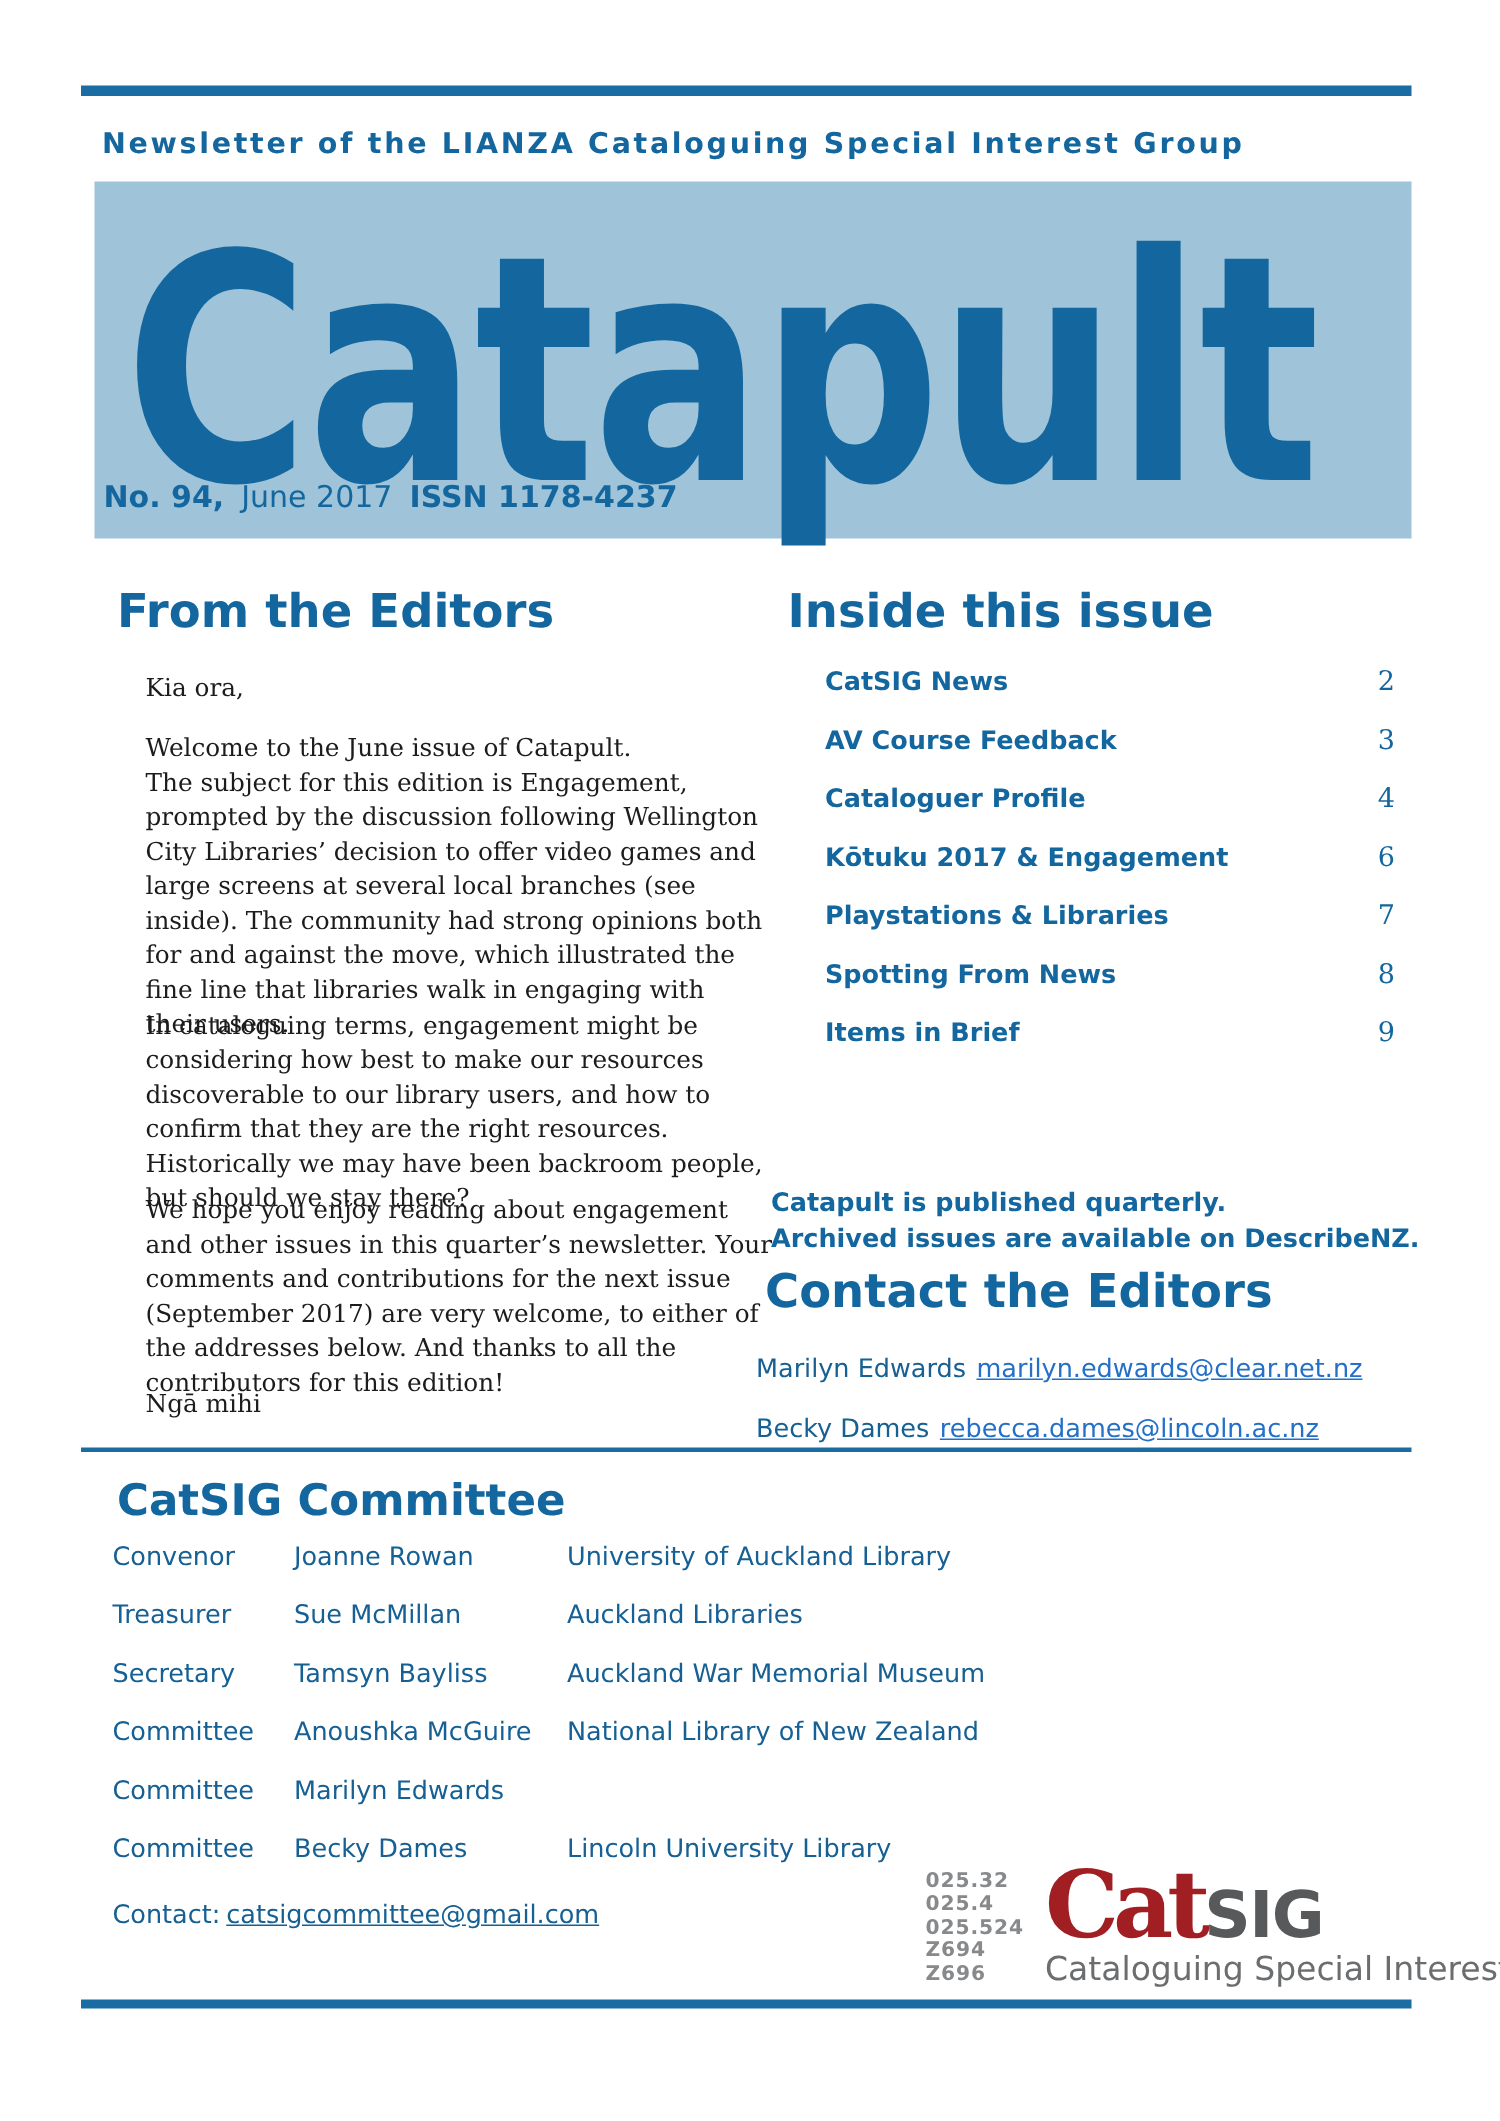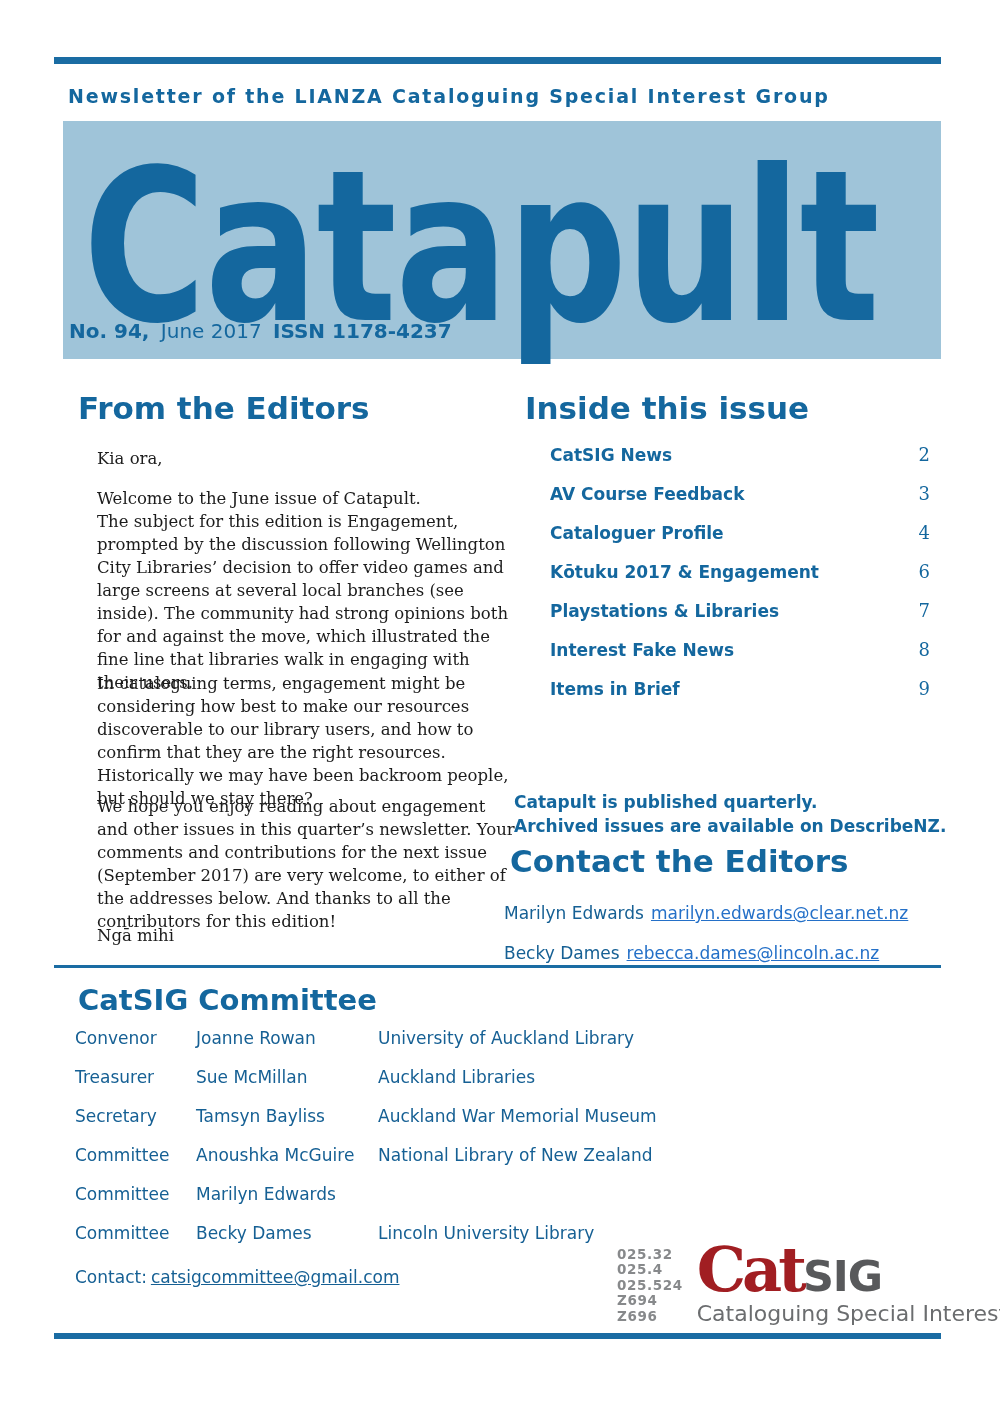--- a/index.html
+++ b/index.html
@@ -138,21 +138,21 @@
     </div>
     <div class="toc-row">
       <span class="toc-label">Kōtuku 2017 &amp; Engagement</span>
       <span class="toc-page">6</span>
     </div>
     <div class="toc-row">
       <span class="toc-label">Playstations &amp; Libraries</span>
       <span class="toc-page">7</span>
     </div>
     <div class="toc-row">
-      <span class="toc-label">Interest Fake News</span>
+      <span class="toc-label">Spotting From News</span>
       <span class="toc-page">8</span>
     </div>
     <div class="toc-row last">
       <span class="toc-label">Items in Brief</span>
       <span class="toc-page">9</span>
     </div>
   </div>
 
   <div class="pub-note">
     <div>Catapult is published quarterly.</div>

